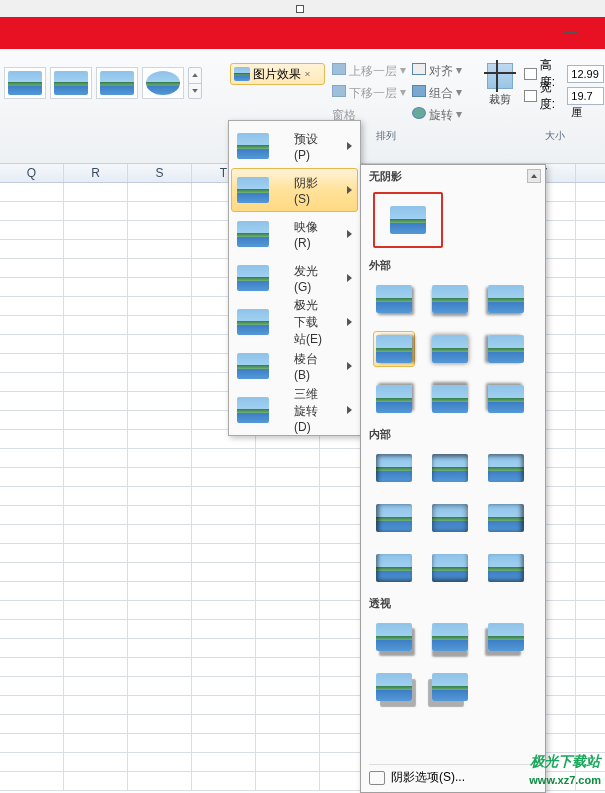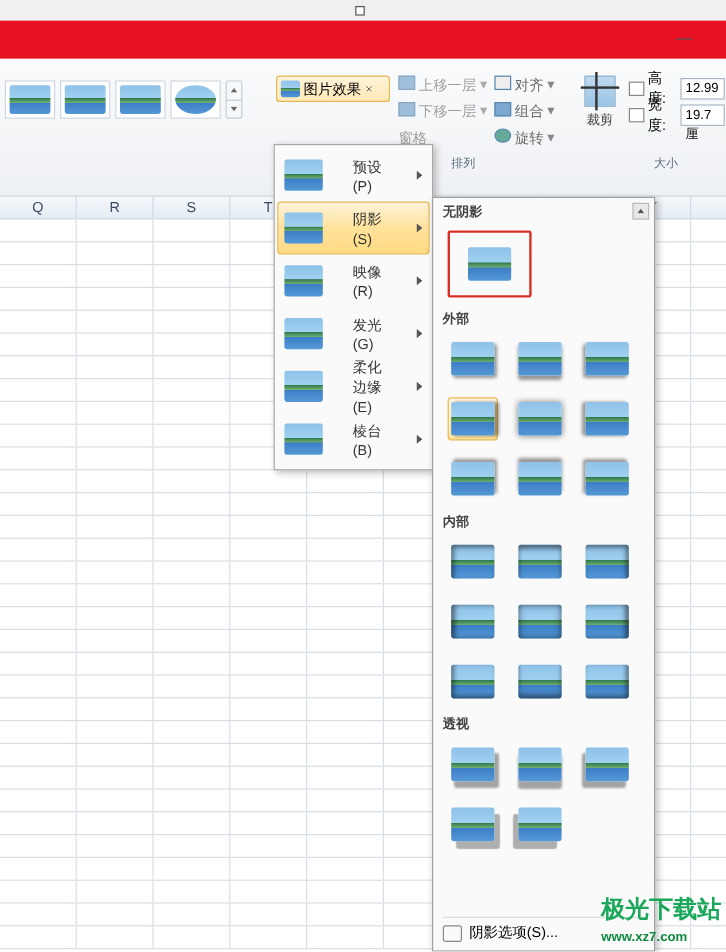--- a/index.html
+++ b/index.html
@@ -50,21 +50,21 @@
 .gallery .scrollarr span{width:6px;height:4px;background:#555;clip-path:polygon(0 100%,50% 0,100% 100%)}
 .sect{padding:4px 8px 2px;font-size:11px;color:#444;font-weight:bold}
 .grid{display:flex;flex-wrap:wrap;gap:14px;padding:6px 12px}
 .gitem{width:42px;height:36px;display:flex;align-items:center;justify-content:center;cursor:pointer;border:1px solid transparent;border-radius:3px}
 .gitem .pic{width:36px;height:28px}
 .gitem.redbox{border:2px solid #d93025;border-radius:2px;padding:10px 14px;width:70px;height:56px}
 .gitem.yel{border:1px solid #e6b84d;background:linear-gradient(#fff7e3,#ffecc2,#ffe29a)}
 .footer{position:absolute;bottom:6px;left:8px;right:8px;height:22px;border-top:1px solid #ddd;display:flex;align-items:center;gap:6px;padding-top:4px}
 .footer .bx{width:16px;height:14px;border:1px solid #888;border-radius:2px}
 .watermark{position:absolute;right:4px;bottom:6px;font-size:14px;font-weight:bold;pointer-events:none}
-.watermark .g{color:#19a85a;display:block;text-align:center;font-size:20px}
+.watermark .g{color:#19a85a;font-style:italic;display:block;text-align:center;font-size:14px}
 .watermark .u{color:#0d8a3f;font-size:11px}
 .smic{display:inline-block;width:14px;height:12px;background:#7aa8d0;border:1px solid #5a86ad}
 .txtfade{color:#888}
 </style>
 </head>
 <body>
 
 <div class="titlebar">
   <div class="handle"></div>
 </div>
@@ -576,28 +576,33 @@
       <span class="mtx">映像(R)</span>
       <span class="ar"></span>
     </div>
   <div class="mi">
       <div class="mth pic"></div>
       <span class="mtx">发光(G)</span>
       <span class="ar"></span>
     </div>
   <div class="mi">
       <div class="mth pic"></div>
-      <span class="mtx">柔化边缘(E)</span>
+      <span class="mtx">极光下载站(E)</span>
       <span class="ar"></span>
     </div>
   <div class="mi">
       <div class="mth pic"></div>
       <span class="mtx">棱台(B)</span>
       <span class="ar"></span>
     </div>
+  <div class="mi">
+      <div class="mth pic"></div>
+      <span class="mtx">三维旋转(D)</span>
+      <span class="ar"></span>
+    </div>
 </div>
 
 <div class="gallery">
   <div class="scrollarr">
       <span></span>
     </div>
   <div class="sect">无阴影</div>
   <div class="grid">
     <div class="gitem redbox">
         <div class="pic"></div>

